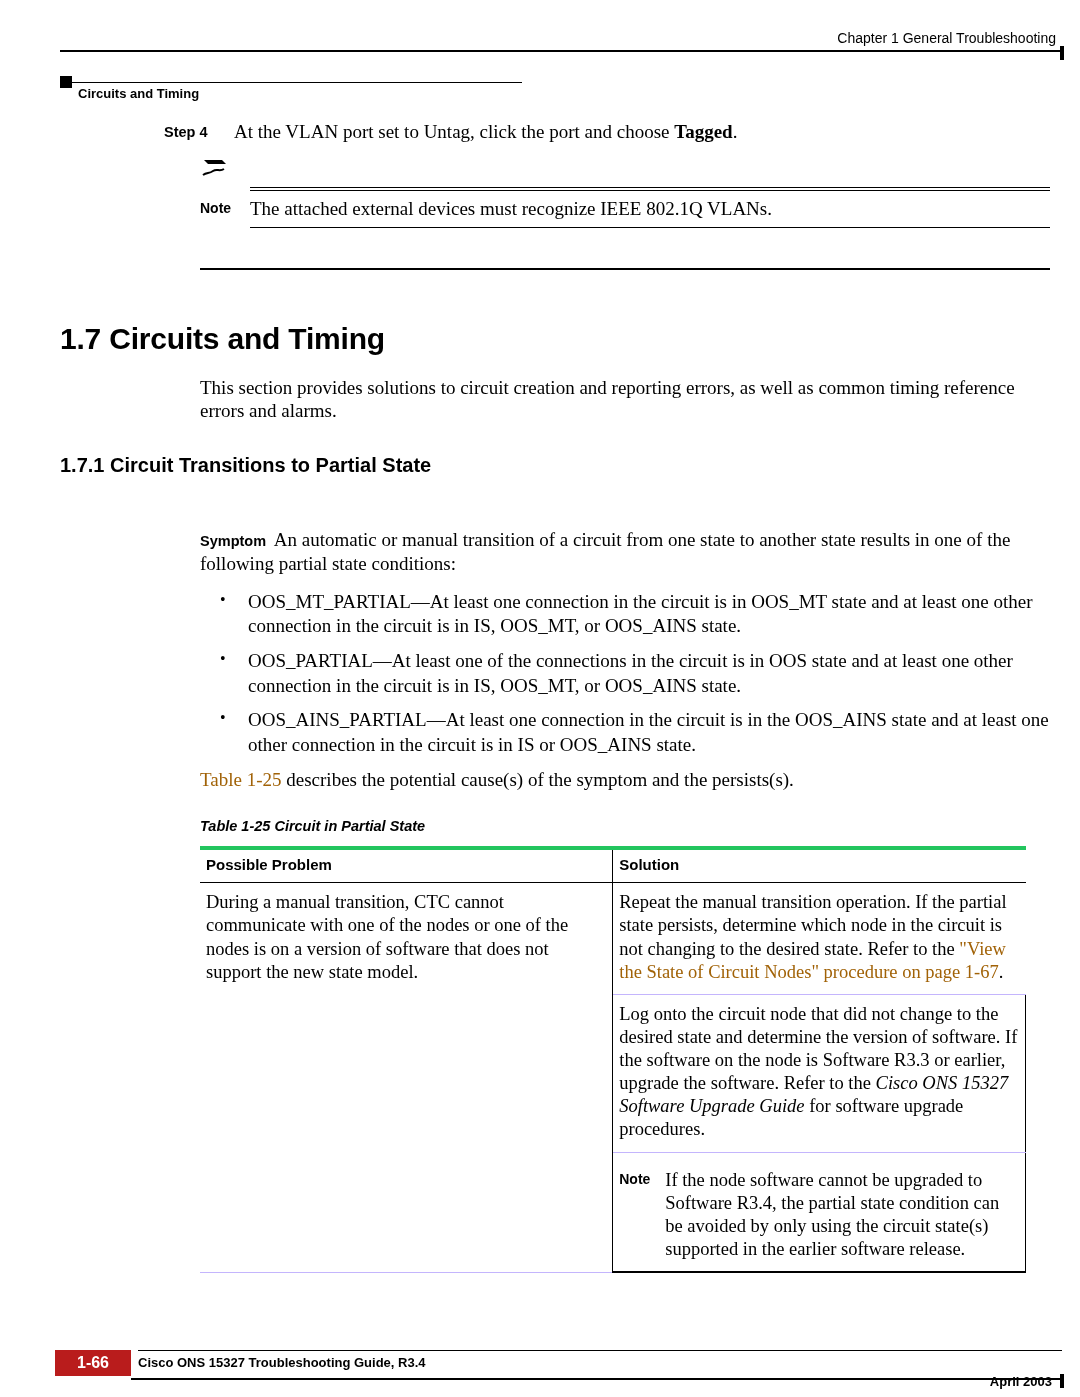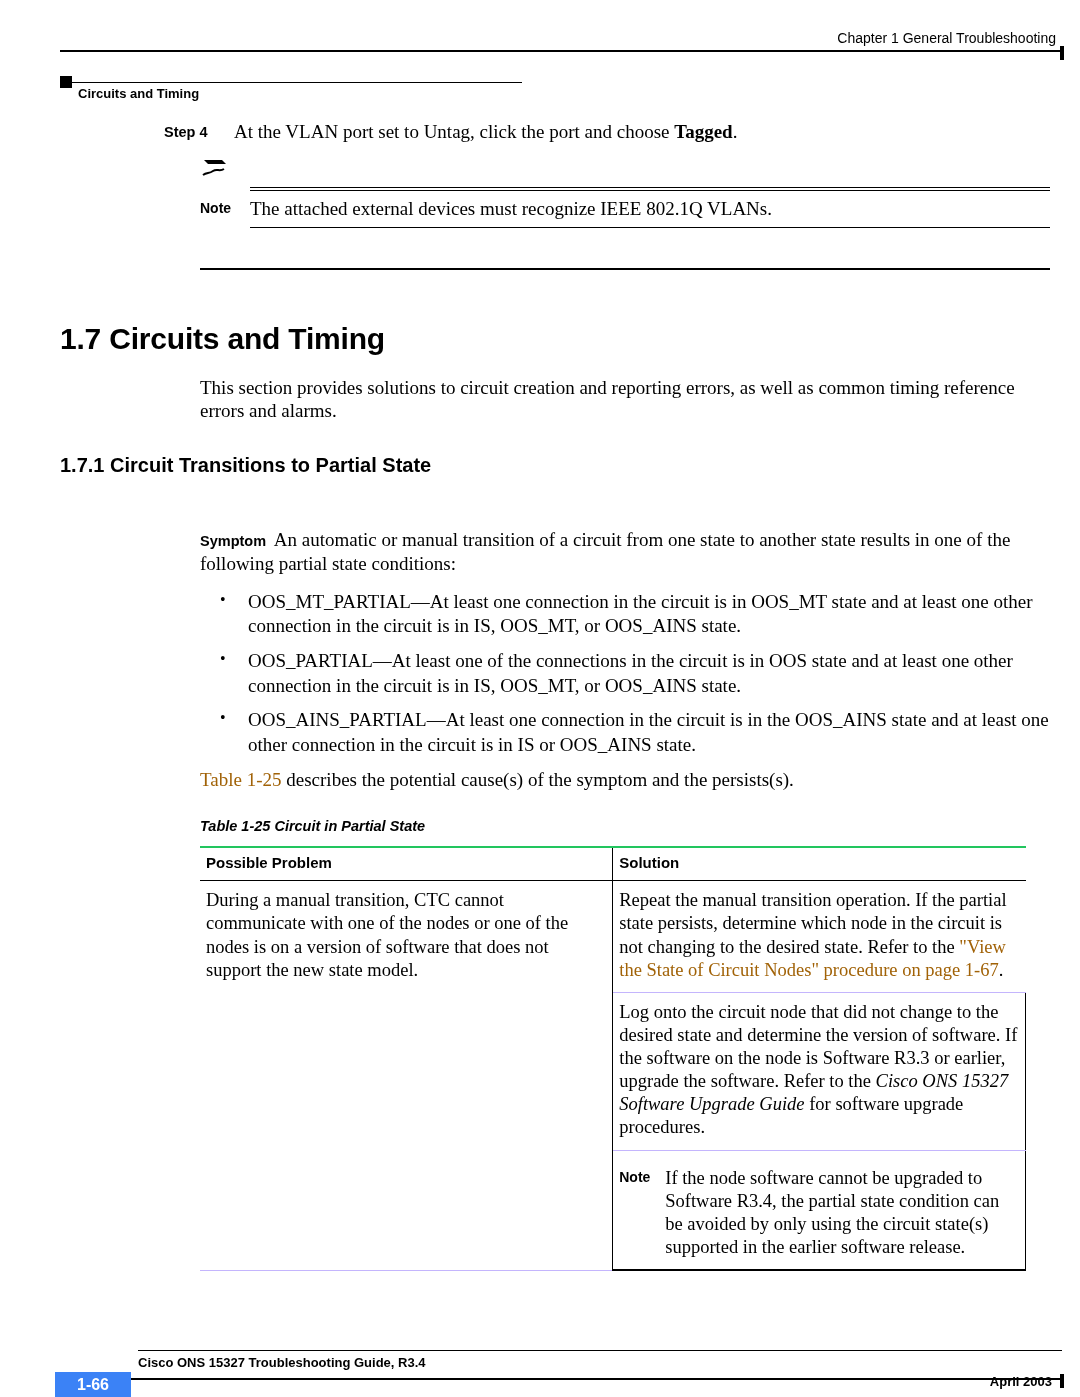--- a/index.html
+++ b/index.html
@@ -57,34 +57,34 @@
   ul.bul{margin-left:160px;list-style:none;font-size:19px}
   ul.bul li{position:relative;padding-left:28px;margin-bottom:10px;line-height:1.3}
   ul.bul li::before{content:"•";position:absolute;left:0;top:0;font-size:16px}
 
   .link{color:#a16207}
 
   
   .tbl-caption{font-family:Helvetica,Arial,sans-serif;font-size:14.5px;font-weight:bold;font-style:italic;margin:26px 0 10px 140px}
   table.datatbl{margin-left:140px;border-collapse:collapse;width:826px;font-size:18.5px}
   table.datatbl th{font-family:Helvetica,Arial,sans-serif;font-size:15px;font-weight:bold;text-align:left;
-    border-top:2px solid #22c55e;border-bottom:1.5px solid #000;padding:6px 6px 8px 6px}
+    border-top:4px solid #22c55e;border-bottom:1.5px solid #000;padding:6px 6px 8px 6px}
   table.datatbl td{border-bottom:1px solid #c4b5fd;padding:8px 6px 10px 6px;vertical-align:top}
   table.datatbl td:first-child,table.datatbl th:first-child{width:196px;border-right:1px solid #000}
   table.datatbl tr.last td{border-bottom:2px solid #000}
   .cell-note{display:flex;margin-top:8px}
   .cell-note .lbl{font-family:Helvetica,Arial,sans-serif;font-size:14px;font-weight:bold;width:46px;padding-top:2px}
   .cell-note .txt{flex:1}
   .ital{font-style:italic}
 
   
   .ftr{position:absolute;left:60px;right:18px;bottom:26px}
   .ftr .rule1{border-top:1px solid #000;margin-left:78px}
   .ftr .title{font-family:Helvetica,Arial,sans-serif;font-size:13px;font-weight:bold;margin-left:78px;margin-top:4px}
-  .ftr .num-box{position:absolute;left:-5px;top:22px;width:76px;height:26px;background:#3b82f6;color:#fff;
+  .ftr .num-box{position:absolute;left:-5px;top:0;width:76px;height:26px;background:#b91c1c;color:#fff;
     font-family:Helvetica,Arial,sans-serif;font-size:16px;font-weight:bold;display:flex;align-items:center;justify-content:center}
   .ftr .rule2{border-top:2px solid #000;position:absolute;left:71px;top:28px;right:0}
   .ftr .rule2::after{content:"";position:absolute;right:-2px;top:-6px;width:4px;height:14px;background:#000}
   .ftr .date{font-family:Helvetica,Arial,sans-serif;font-size:13px;font-weight:bold;position:absolute;right:10px;top:24px}
 </style>
 </head>
 <body>
 
 <div class="hdr">
   <div class="right">Chapter 1    General Troubleshooting</div>

